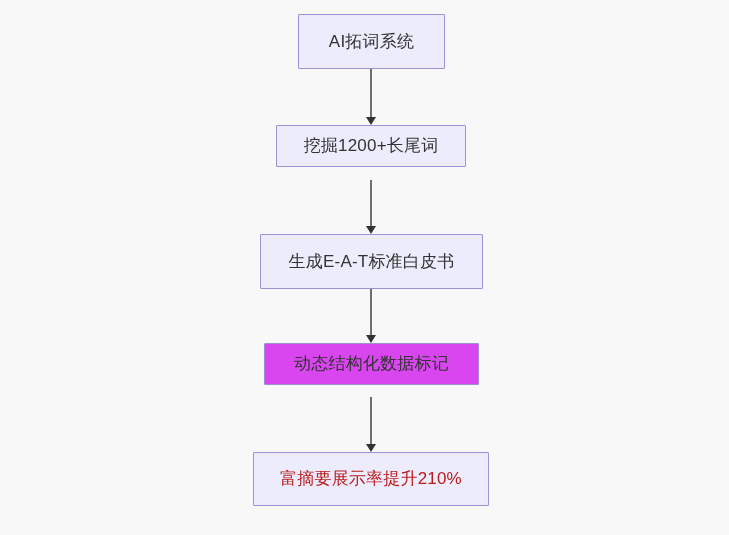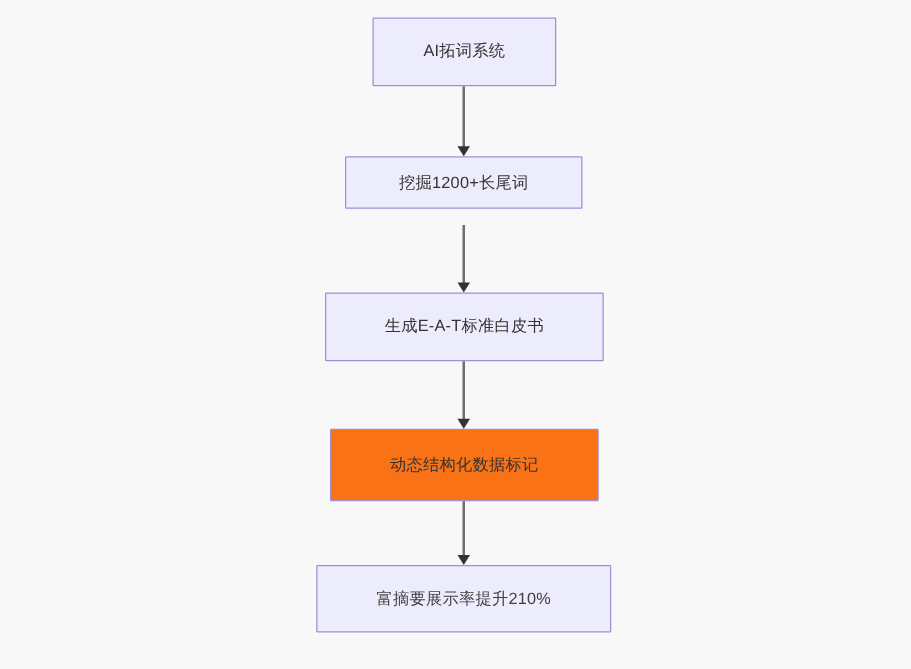--- a/index.html
+++ b/index.html
@@ -25,21 +25,21 @@
     background: #ececfc;
     border: 1.6px solid #9f8fd4;
     border-radius: 1px;
     display: flex;
     align-items: center;
     justify-content: center;
     text-align: center;
   }
   .flow-node-label {
     color: #333333;
-    font-size: 13px;
+    font-size: 17px;
     line-height: 1.25;
     letter-spacing: 0.2px;
     white-space: nowrap;
     font-weight: 400;
   }
   .flow-edge {
     position: absolute;
     pointer-events: none;
   }
   .flow-edge-line {
@@ -83,20 +83,20 @@
 
   <div class="flow-node" style="left: 298px; top: 14px; width: 147px; height: 55px; background: rgb(236, 236, 252); border-color: rgb(159, 143, 212);">
     <span class="flow-node-label" style="color: rgb(51, 51, 51);">AI拓词系统</span>
   </div>
   <div class="flow-node" style="left: 276px; top: 125px; width: 190px; height: 42px; background: rgb(236, 236, 252); border-color: rgb(159, 143, 212);">
     <span class="flow-node-label" style="color: rgb(51, 51, 51);">挖掘1200+长尾词</span>
   </div>
   <div class="flow-node" style="left: 260px; top: 234px; width: 223px; height: 55px; background: rgb(236, 236, 252); border-color: rgb(159, 143, 212);">
     <span class="flow-node-label" style="color: rgb(51, 51, 51);">生成E-A-T标准白皮书</span>
   </div>
-  <div class="flow-node" style="left: 264px; top: 343px; width: 215px; height: 58px; background: #f97316; border-color: rgb(159, 143, 212);">
+  <div class="flow-node" style="left: 264px; top: 343px; width: 215px; height: 42px; background: #d946ef; border-color: rgb(159, 143, 212);">
     <span class="flow-node-label" style="color: rgb(51, 51, 51);">动态结构化数据标记</span>
   </div>
   <div class="flow-node" style="left: 253px; top: 452px; width: 236px; height: 54px; background: rgb(236, 236, 252); border-color: rgb(159, 143, 212);">
-    <span class="flow-node-label" style="color: #404040;">富摘要展示率提升210%</span>
+    <span class="flow-node-label" style="color: #b91c1c;">富摘要展示率提升210%</span>
   </div>
 
 </div>
 
 </body></html>

